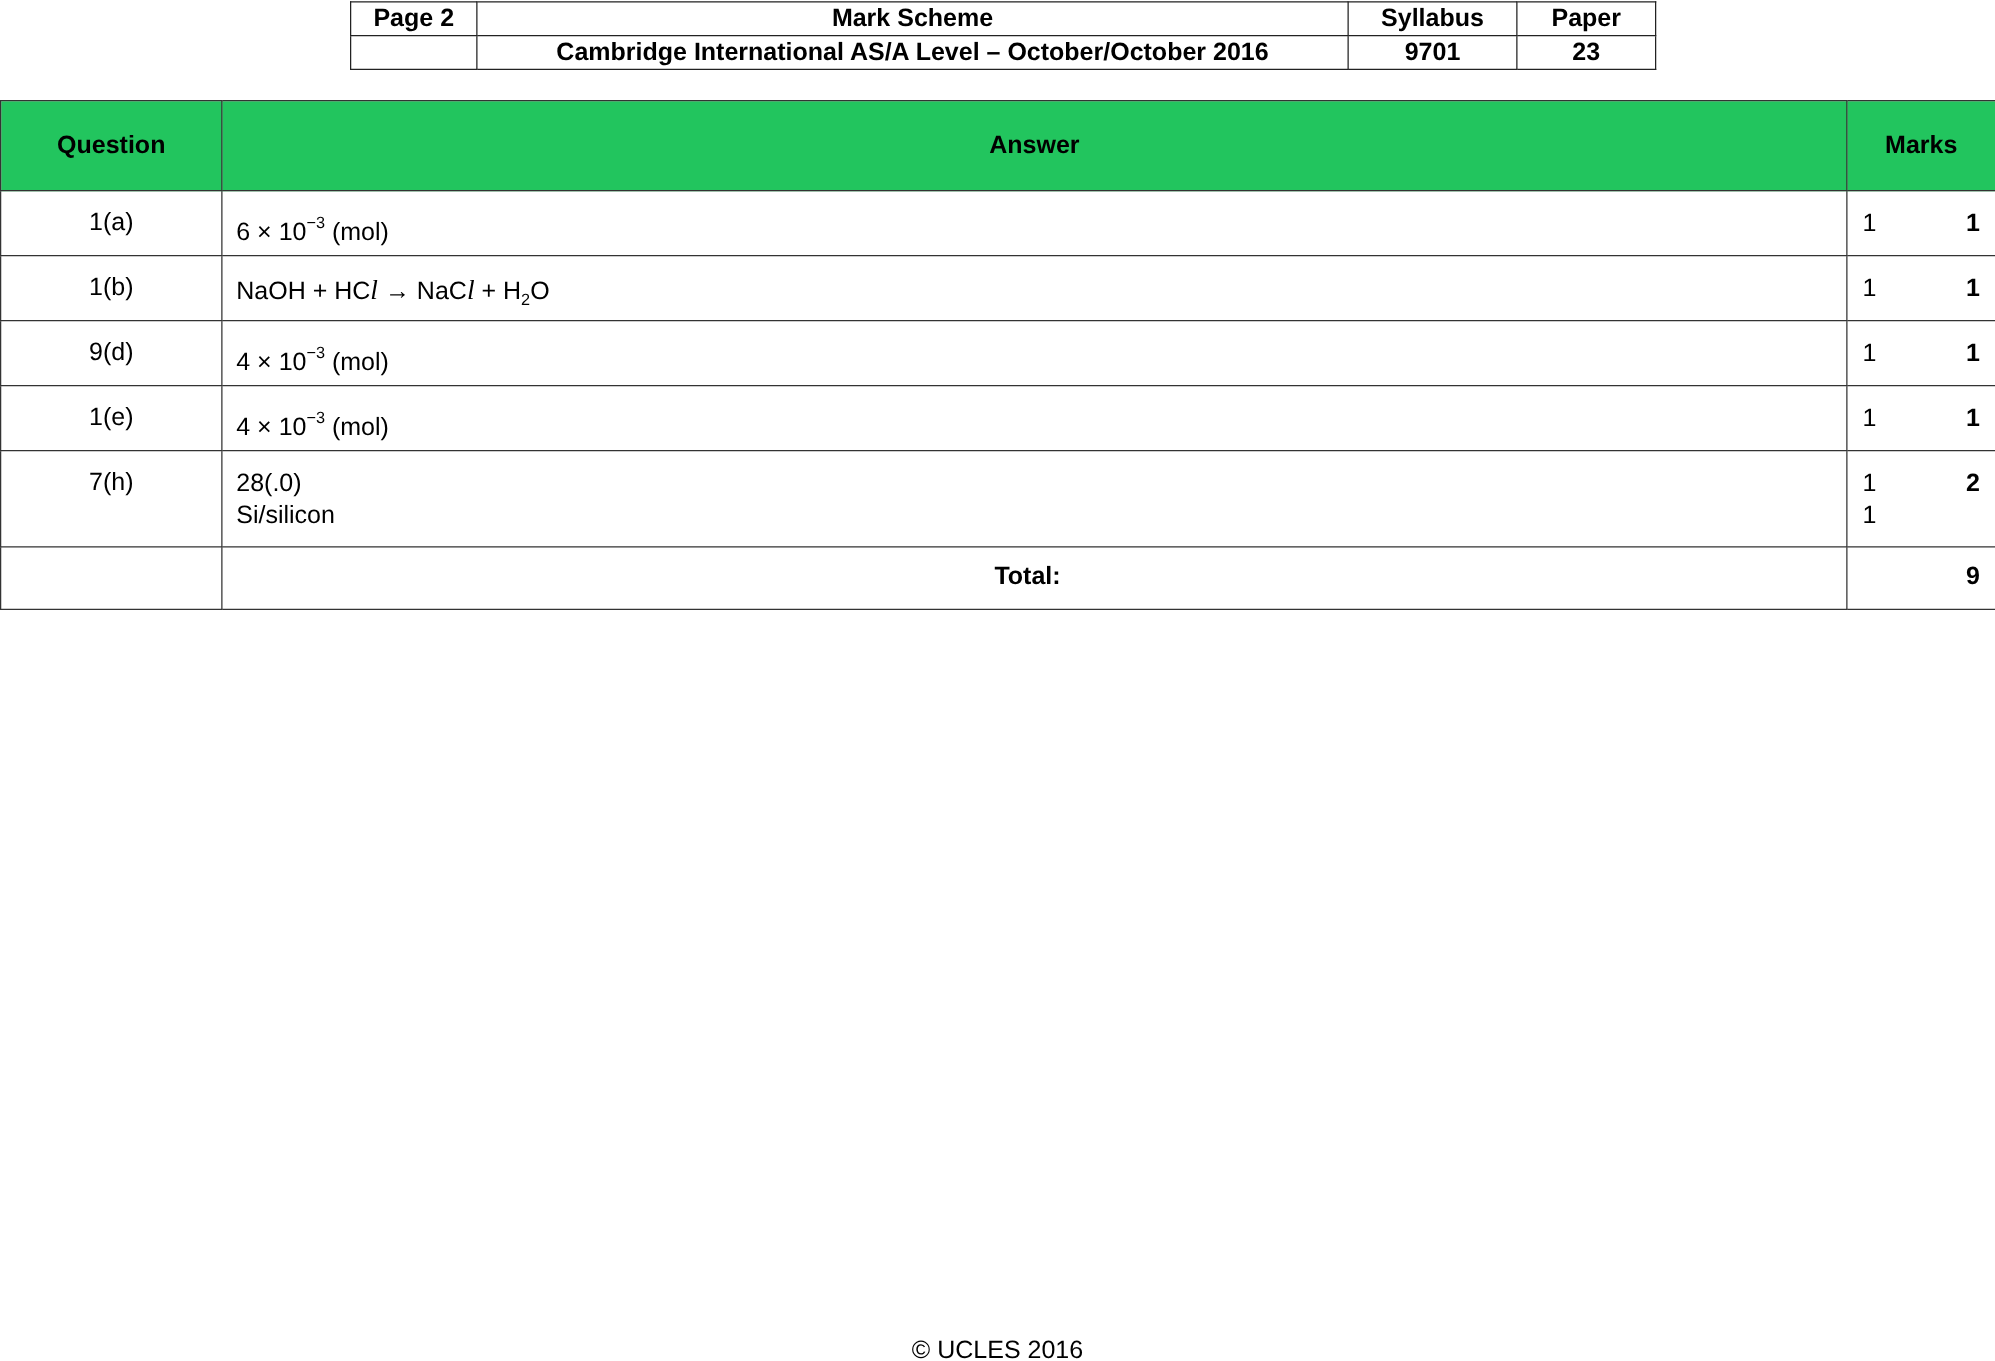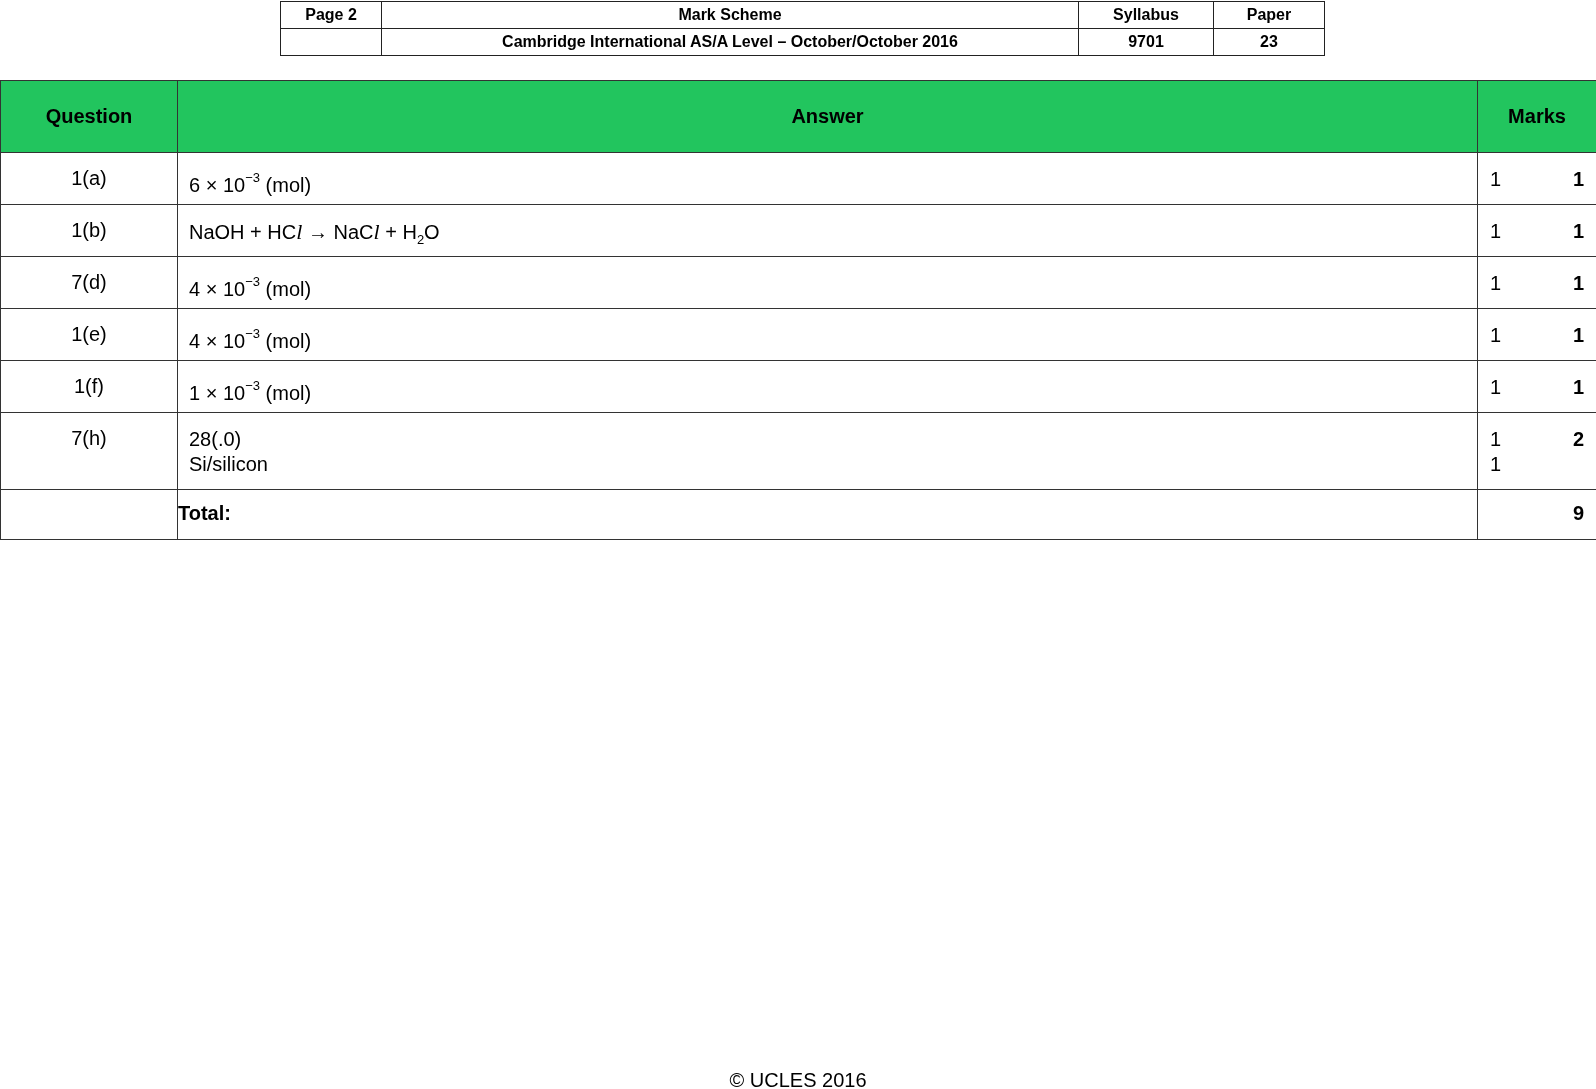--- a/index.html
+++ b/index.html
@@ -1,21 +1,21 @@
 <!DOCTYPE html>
 <html><head>
   <meta charset="utf-8">
   <style>
     * { box-sizing: border-box; margin: 0; padding: 0; }
     html, body { width: 1596px; height: 1089px; background: #ffffff; overflow: hidden; }
     body { position: relative; font-family: "Liberation Sans", sans-serif; color: #000; }
 
     
     .hdr { position: absolute; left: 280px; top: 1px; border-collapse: collapse; }
-    .hdr td { border: 1.5px solid #222; font-weight: bold; font-size: 16px; text-align: center; height: 27px; padding: 0 16px; line-height: 24px; white-space: nowrap; }
+    .hdr td { border: 1.5px solid #222; font-weight: bold; font-size: 20px; text-align: center; height: 27px; padding: 0 16px; line-height: 24px; white-space: nowrap; }
     .hdr .c1 { width: 101px; }
     .hdr .c2 { width: 697px; }
     .hdr .c3 { width: 135px; }
     .hdr .c4 { width: 111px; }
 
     
     .main { position: absolute; left: 0; top: 80px; border-collapse: collapse; width: 1596px; table-layout: fixed; }
     .main td, .main th { border: 1.5px solid #333; font-size: 20px; vertical-align: top; }
     .main th { background: #22c55e; font-weight: bold; height: 72px; vertical-align: middle; text-align: center; }
     .main .colq { width: 177px; }
@@ -26,21 +26,21 @@
     .main td.m { padding: 14px 12px 0 12px; }
     .main tr.row td { height: 52px; }
     .main tr.row-h td { height: 77px; }
     .main tr.row-t td { height: 50px; }
     .marks-wrap { display: flex; justify-content: space-between; line-height: 25px; }
     .marks-sub { display: flex; flex-direction: column; }
     .marks-tot { font-weight: bold; }
     sup { font-size: 13px; position: relative; top: -2px; }
     sub { font-size: 13px; }
     .ital { font-family: "Liberation Serif", serif; font-style: italic; font-size: 22px; }
-    td.total-label { text-align: left; font-weight: bold; padding: 12px 11px 0 0 !important; }
+    td.total-label { text-align: center; font-weight: bold; padding: 12px 11px 0 0 !important; }
     td.total-val { text-align: right; font-weight: bold; padding: 12px 12px 0 0 !important; }
 
     .footer { position: absolute; left: 0; width: 1596px; top: 1069px; text-align: center; font-size: 20px; }
   </style>
 </head>
 <body>
 
 <table class="hdr">
   <tbody>
       <tr>
@@ -92,21 +92,21 @@
             <div class="marks-sub">
               <span>1</span>
             </div>
             <span class="marks-tot">1</span>
           </div>
         </td>
   </tr>
 
 
   <tr class="row">
-    <td class="q">7(d)</td>
+    <td class="q">9(d)</td>
     <td class="a"><span>4 × 10</span><sup>−3</sup><span> (mol)</span></td>
     <td class="m">
           <div class="marks-wrap">
             <div class="marks-sub">
               <span>1</span>
             </div>
             <span class="marks-tot">1</span>
           </div>
         </td>
   </tr>
@@ -117,32 +117,20 @@
     <td class="m">
           <div class="marks-wrap">
             <div class="marks-sub">
               <span>1</span>
             </div>
             <span class="marks-tot">1</span>
           </div>
         </td>
   </tr>
 
-  <tr class="row">
-    <td class="q">1(f)</td>
-    <td class="a"><span>1 × 10</span><sup>−3</sup><span> (mol)</span></td>
-    <td class="m">
-          <div class="marks-wrap">
-            <div class="marks-sub">
-              <span>1</span>
-            </div>
-            <span class="marks-tot">1</span>
-          </div>
-        </td>
-  </tr>
 
 
   <tr class="row-h">
     <td class="q">7(h)</td>
     <td class="a">
       <div>28(.0)</div>
       <div>Si/silicon</div>
     </td>
     <td class="m">
           <div class="marks-wrap">

